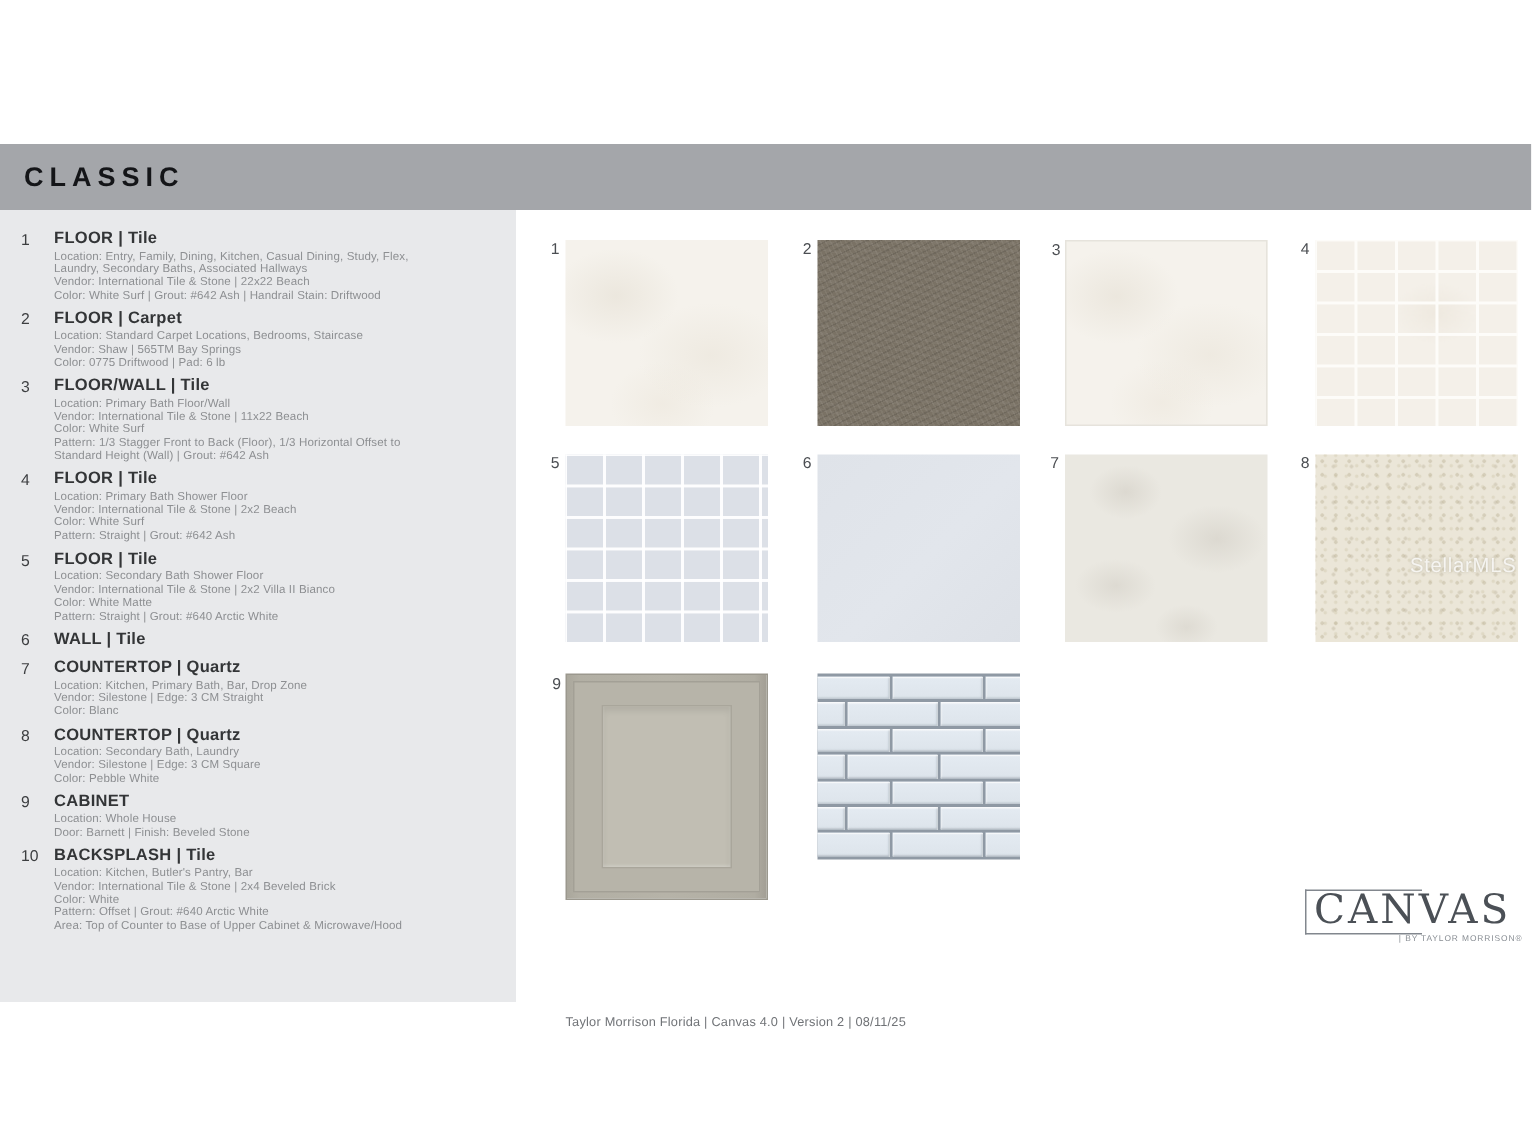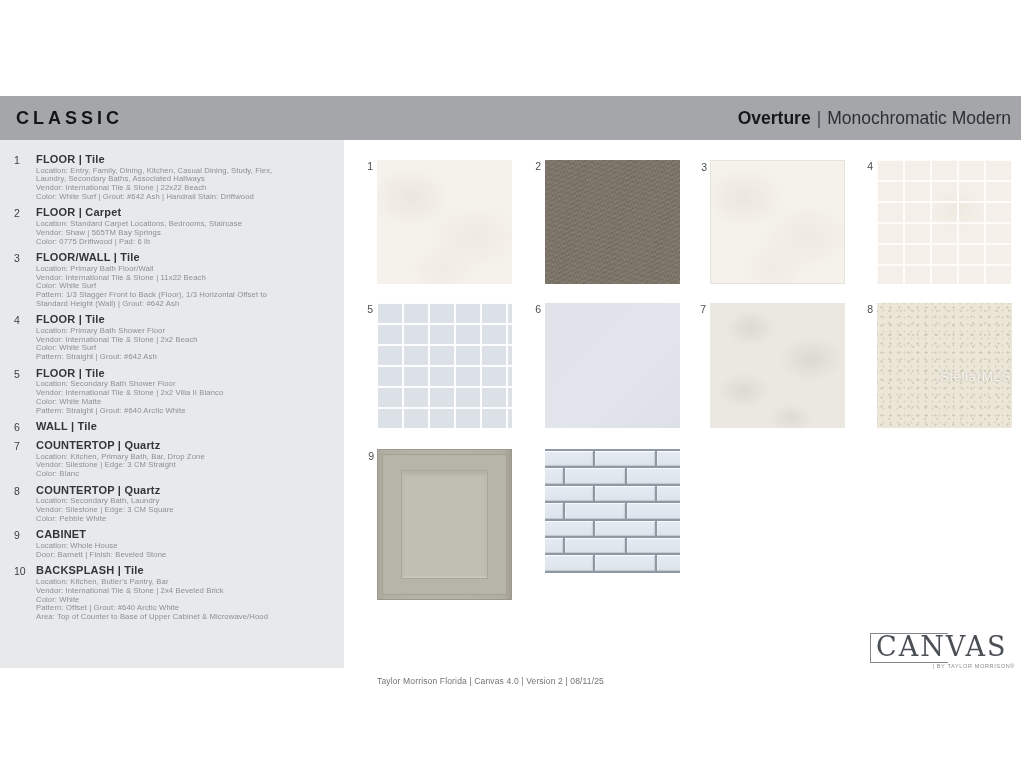--- a/index.html
+++ b/index.html
@@ -86,38 +86,35 @@
   .brick-row { display:flex; gap:2px; flex:none; height:15.4px; }
   .brick-row.shift-a { margin-left:-12px; }
   .brick-row.shift-b { margin-left:-42px; }
   .brick { flex:none; width:60px; height:100%;
     background:linear-gradient(180deg,#e4ebf2 0%, #dde4eb 100%);
     box-shadow:inset 0 1px 1px rgba(255,255,255,.85), inset 0 -1px 1px rgba(158,168,178,.45),
       inset 1px 0 1px rgba(255,255,255,.5), inset -1px 0 1px rgba(158,168,178,.35); }
 
   
   .footer-note { position:absolute; left:377px; top:676px; font-size:8.5px; color:#707377; letter-spacing:.15px; }
-  .logo { position:absolute; left:876px; top:632px; width:140px; }
+  .logo { position:absolute; left:876px; top:592px; width:140px; }
   .logo-wordmark { position:relative; font-family:"DejaVu Serif","Liberation Serif",serif;
     font-size:27px; line-height:30px; color:#4b5056; letter-spacing:2px; white-space:nowrap; }
   .logo-frame { position:absolute; left:-6px; top:1px; width:78px; height:30px;
     border:1px solid #82878e; border-right:none; }
   .logo-tagline { font-size:5.6px; color:#888d93; letter-spacing:.6px; text-align:right;
     width:139px; margin-top:1px; white-space:nowrap; }
 </style>
 </head>
 <body>
 
 <div class="page">
 
   <div class="header-band">
     <div class="brand-collection">CLASSIC</div>
-    <div class="brand-right">
-      <span class="brand-package">Overture</span><span class="brand-sep">|</span><span class="brand-style">Monochromatic Modern</span>
-    </div>
   </div>
 
   <div class="spec-panel">
 
       <div class="spec-item">
         <div class="spec-num">1</div>
         <div class="spec-body">
           <div class="spec-title">FLOOR | Tile</div>
           <div class="spec-lines">
             <div class="spec-line">Location: Entry, Family, Dining, Kitchen, Casual Dining, Study, Flex,</div>

